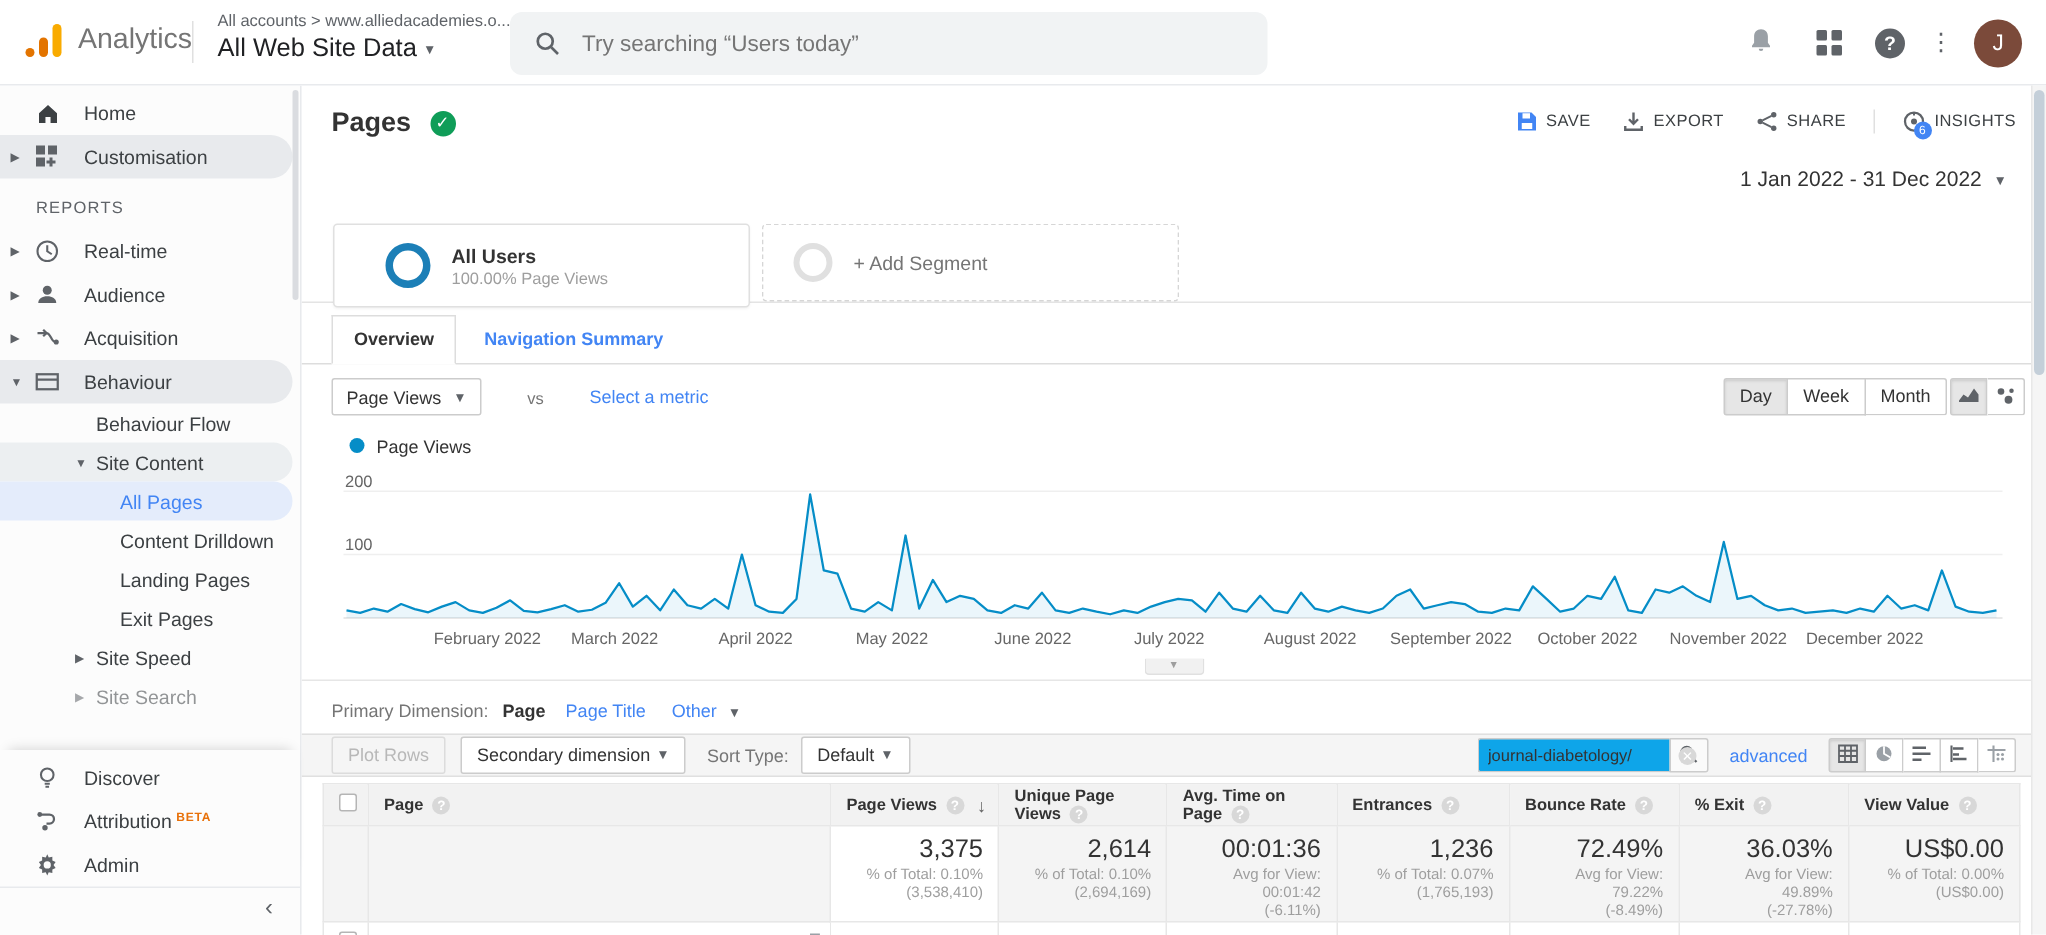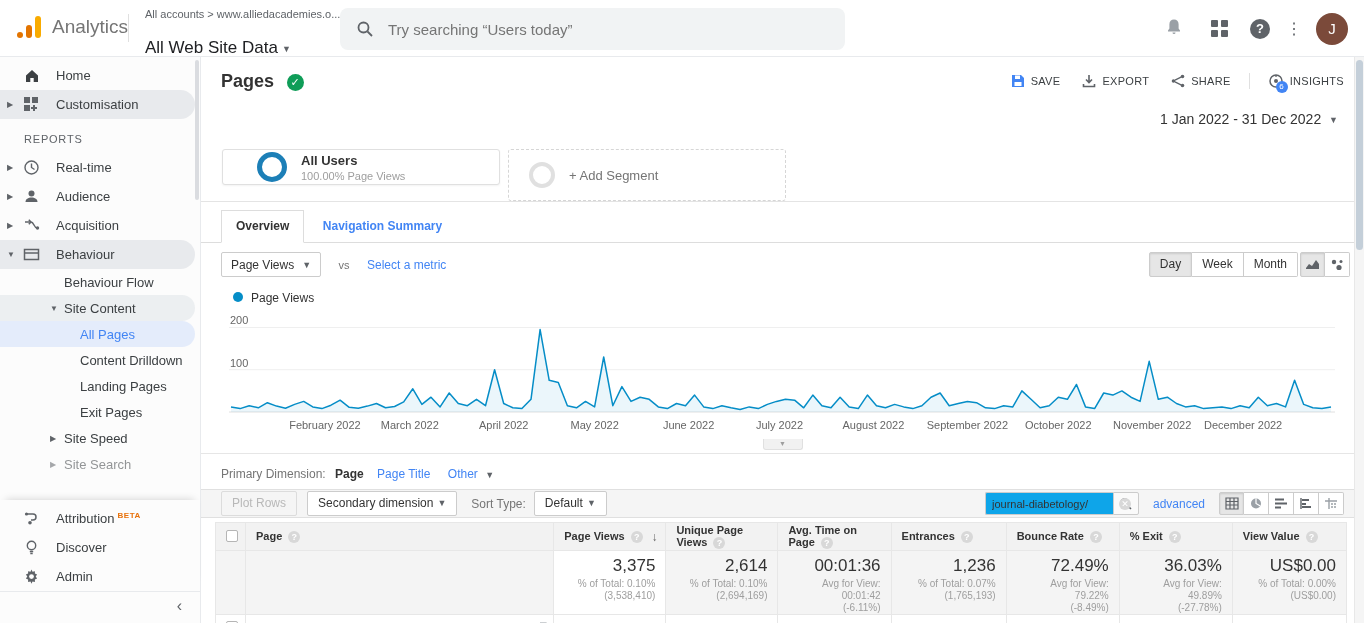--- a/index.html
+++ b/index.html
@@ -9,21 +9,21 @@
   .header { position:absolute; top:0; left:0; width:1364px; height:57px; background:#fff; border-bottom:1px solid #e8eaed; z-index:30; }
   .logo-wrap { position:absolute; left:14px; top:12px; display:flex; align-items:center; }
   .ga-logo { width:30px; height:30px; position:relative; }
   .ga-logo .b1{ position:absolute; left:3px; bottom:4px; width:6px; height:6px; background:#e37400; border-radius:50%; }
   .ga-logo .b2{ position:absolute; left:12px; bottom:4px; width:6px; height:13px; background:#e37400; border-radius:3px; }
   .ga-logo .b3{ position:absolute; left:21px; bottom:4px; width:6px; height:22px; background:#f9ab00; border-radius:3px; }
   .app-name { font-size:19px; color:#757575; margin-left:8px; }
   .head-divider { position:absolute; left:128px; top:14px; height:28px; width:1px; background:#e0e0e0; }
   .prop-block { position:absolute; left:145px; top:8px; }
   .breadcrumb { font-size:11px; color:#5f6368; }
-  .prop-name { font-size:17px; color:#202124; margin-top:18px; }
+  .prop-name { font-size:17px; color:#202124; margin-top:2px; }
   .caret { display:inline-block; font-size:9px; color:#5f6368; vertical-align:middle; margin-left:4px; }
   .search-bar { position:absolute; left:340px; top:8px; width:505px; height:42px; background:#f1f3f4; border-radius:8px; display:flex; align-items:center; padding:0 16px; }
   .search-bar input { border:none; background:transparent; outline:none; font-size:15px; color:#5f6368; margin-left:14px; width:420px; font-family:"Liberation Sans",sans-serif; }
   .hicon { position:absolute; top:17px; width:24px; height:24px; color:#5f6368; text-align:center; cursor:pointer; }
   .apps-grid { display:grid; grid-template-columns:7px 7px; grid-gap:3px; padding:3px; }
   .apps-grid i { width:7px; height:7px; background:#5f6368; border-radius:1px; }
   .help-circle { width:20px; height:20px; border-radius:50%; background:#5f6368; color:#fff; font-size:13px; line-height:20px; font-weight:bold; margin:2px auto; }
   .dots { font-size:16px; color:#5f6368; line-height:24px; }
   .avatar { position:absolute; right:16px; top:13px; width:32px; height:32px; border-radius:50%; background:#7b4a3a; color:#fff; font-size:15px; text-align:center; line-height:32px; cursor:pointer; }
 
@@ -57,37 +57,37 @@
   .page-title { font-size:18px; color:#333; font-weight:bold; display:inline-block; }
   .check-badge { display:inline-block; width:17px; height:17px; background:#0f9d58; border-radius:50% 50% 50% 50%; color:#fff; font-size:11px; text-align:center; line-height:17px; margin-left:8px; vertical-align:middle; }
   .actions { position:absolute; right:20px; top:16px; display:flex; align-items:center; font-size:11px; color:#3c4043; letter-spacing:.3px; }
   .action { display:flex; align-items:center; margin-left:22px; cursor:pointer; }
   .action svg { margin-right:6px; }
   .insights-wrap { position:relative; border-left:1px solid #e0e0e0; padding-left:18px; margin-left:18px; }
   .insights-badge { position:absolute; left:26px; top:8px; background:#4285f4; color:#fff; border-radius:50%; width:12px; height:12px; font-size:8px; line-height:12px; text-align:center; }
 
   .segment-band { position:relative; height:99px; border-bottom:1px solid #e4e4e4; }
   .date-range { position:absolute; right:26px; top:8px; font-size:14px; color:#333; cursor:pointer; }
-  .segment-card { position:absolute; left:21px; top:46px; width:278px; height:36px; background:#fff; border:1px solid #e0e0e0; border-radius:3px; box-shadow:0 1px 2px rgba(0,0,0,.05); display:flex; align-items:center; cursor:pointer; }
+  .segment-card { position:absolute; left:21px; top:46px; width:278px; height:56px; background:#fff; border:1px solid #e0e0e0; border-radius:3px; box-shadow:0 1px 2px rgba(0,0,0,.05); display:flex; align-items:center; cursor:pointer; }
   .seg-ring { width:30px; height:30px; border:5px solid #1c7fb7; border-radius:50%; margin:0 14px 0 34px; }
   .seg-name { font-size:13px; color:#333; font-weight:bold; }
   .seg-detail { font-size:11px; color:#9e9e9e; margin-top:2px; }
   .add-segment-card { position:absolute; left:307px; top:46px; width:278px; height:52px; border:1px dashed #d6d6d6; border-radius:3px; display:flex; align-items:center; cursor:pointer; }
   .add-ring { width:26px; height:26px; border:4px solid #e0e0e0; border-radius:50%; margin:0 14px 0 20px; }
   .add-label { font-size:13px; color:#757575; }
 
   .tabbar { position:relative; height:33px; border-bottom:1px solid #ddd; padding-left:20px; margin-top:8px; }
   .tab { display:inline-block; padding:8px 14px 9px; font-size:12px; cursor:pointer; }
   .tab-active { background:#fff; border:1px solid #ddd; border-bottom:1px solid #fff; font-weight:bold; color:#333; position:relative; top:0px; margin-bottom:-1px; }
   .tab-link { color:#4285f4; font-weight:bold; }
 
   .controls { position:relative; height:42px; padding:9px 20px 0 20px; }
   .drop-btn { display:inline-flex; align-items:center; height:25px; padding:0 9px; background:#fff; border:1px solid #ccc; border-radius:2px; font-size:12px; color:#333; cursor:pointer; }
   .drop-btn .caret { margin-left:8px; }
-  .vs-label { font-size:11px; color:#757575; margin:0 13px; }
+  .vs-label { font-size:11px; color:#757575; margin:0 26px; }
   .link { color:#4285f4; font-size:12px; cursor:pointer; text-decoration:none; }
   .granularity { position:absolute; right:66px; top:9px; display:flex; }
   .gran-btn { height:25px; padding:0 10px; font-size:12px; color:#333; background:#fff; border:1px solid #ccc; border-left:none; line-height:23px; cursor:pointer; }
   .gran-btn:first-child { border-left:1px solid #ccc; border-radius:2px 0 0 2px; }
   .gran-btn:last-child { border-radius:0 2px 2px 0; }
   .gran-active { background:#e6e6e6; box-shadow:inset 0 1px 2px rgba(0,0,0,.12); }
   .charttype { position:absolute; right:14px; top:9px; display:flex; }
   .ct-btn { width:25px; height:25px; border:1px solid #ccc; border-left:none; background:#fff; cursor:pointer; text-align:center; padding-top:4px; }
   .ct-btn:first-child { border-left:1px solid #ccc; border-radius:2px 0 0 2px; }
   .ct-btn:last-child { border-radius:0 2px 2px 0; }
@@ -268,32 +268,32 @@
       <span class="nlabel">Site Speed</span>
     </div>
     <div class="nav-row child clipped">
       <span class="exp2">▶</span>
       <span class="nlabel">Site Search</span>
     </div>
   </div>
   <div class="nav-bottom">
     <div class="nav-row">
       <span class="nicon"><svg width="17" height="17" viewBox="0 0 17 17">
+            <circle cx="8.5" cy="6.5" r="4.2" fill="none" stroke="#5f6368" stroke-width="1.4"></circle>
+            <path d="M6.8 12.5h3.4M7.3 14.5h2.4" stroke="#5f6368" stroke-width="1.4"></path>
+          </svg></span>
+      <span class="nlabel">Discover</span>
+    </div>
+    <div class="nav-row">
+      <span class="nicon"><svg width="17" height="17" viewBox="0 0 17 17">
             <path d="M3 4h7a3 3 0 0 1 0 6H8" fill="none" stroke="#5f6368" stroke-width="1.5"></path>
             <circle cx="3.5" cy="4" r="1.6" fill="#5f6368"></circle>
             <circle cx="7" cy="12.8" r="1.8" fill="#5f6368"></circle>
           </svg></span>
       <span class="nlabel"><span>Attribution</span><span class="beta">BETA</span></span>
-    </div>
-    <div class="nav-row">
-      <span class="nicon"><svg width="17" height="17" viewBox="0 0 17 17">
-            <circle cx="8.5" cy="6.5" r="4.2" fill="none" stroke="#5f6368" stroke-width="1.4"></circle>
-            <path d="M6.8 12.5h3.4M7.3 14.5h2.4" stroke="#5f6368" stroke-width="1.4"></path>
-          </svg></span>
-      <span class="nlabel">Discover</span>
     </div>
     <div class="nav-row">
       <span class="nicon"><svg width="17" height="17" viewBox="0 0 17 17">
             <path d="M8.5 1.5l1 2.2 2.4-.5 0 2.4 2.2 1-1.4 2 1.4 2-2.2 1 0 2.4-2.4-.5-1 2.2-1-2.2-2.4.5 0-2.4-2.2-1 1.4-2-1.4-2 2.2-1 0-2.4 2.4.5z" fill="#5f6368"></path>
             <circle cx="8.5" cy="8.6" r="2.4" fill="#fcfcfc"></circle>
           </svg></span>
       <span class="nlabel">Admin</span>
     </div>
   </div>
   <div class="collapse-row">

